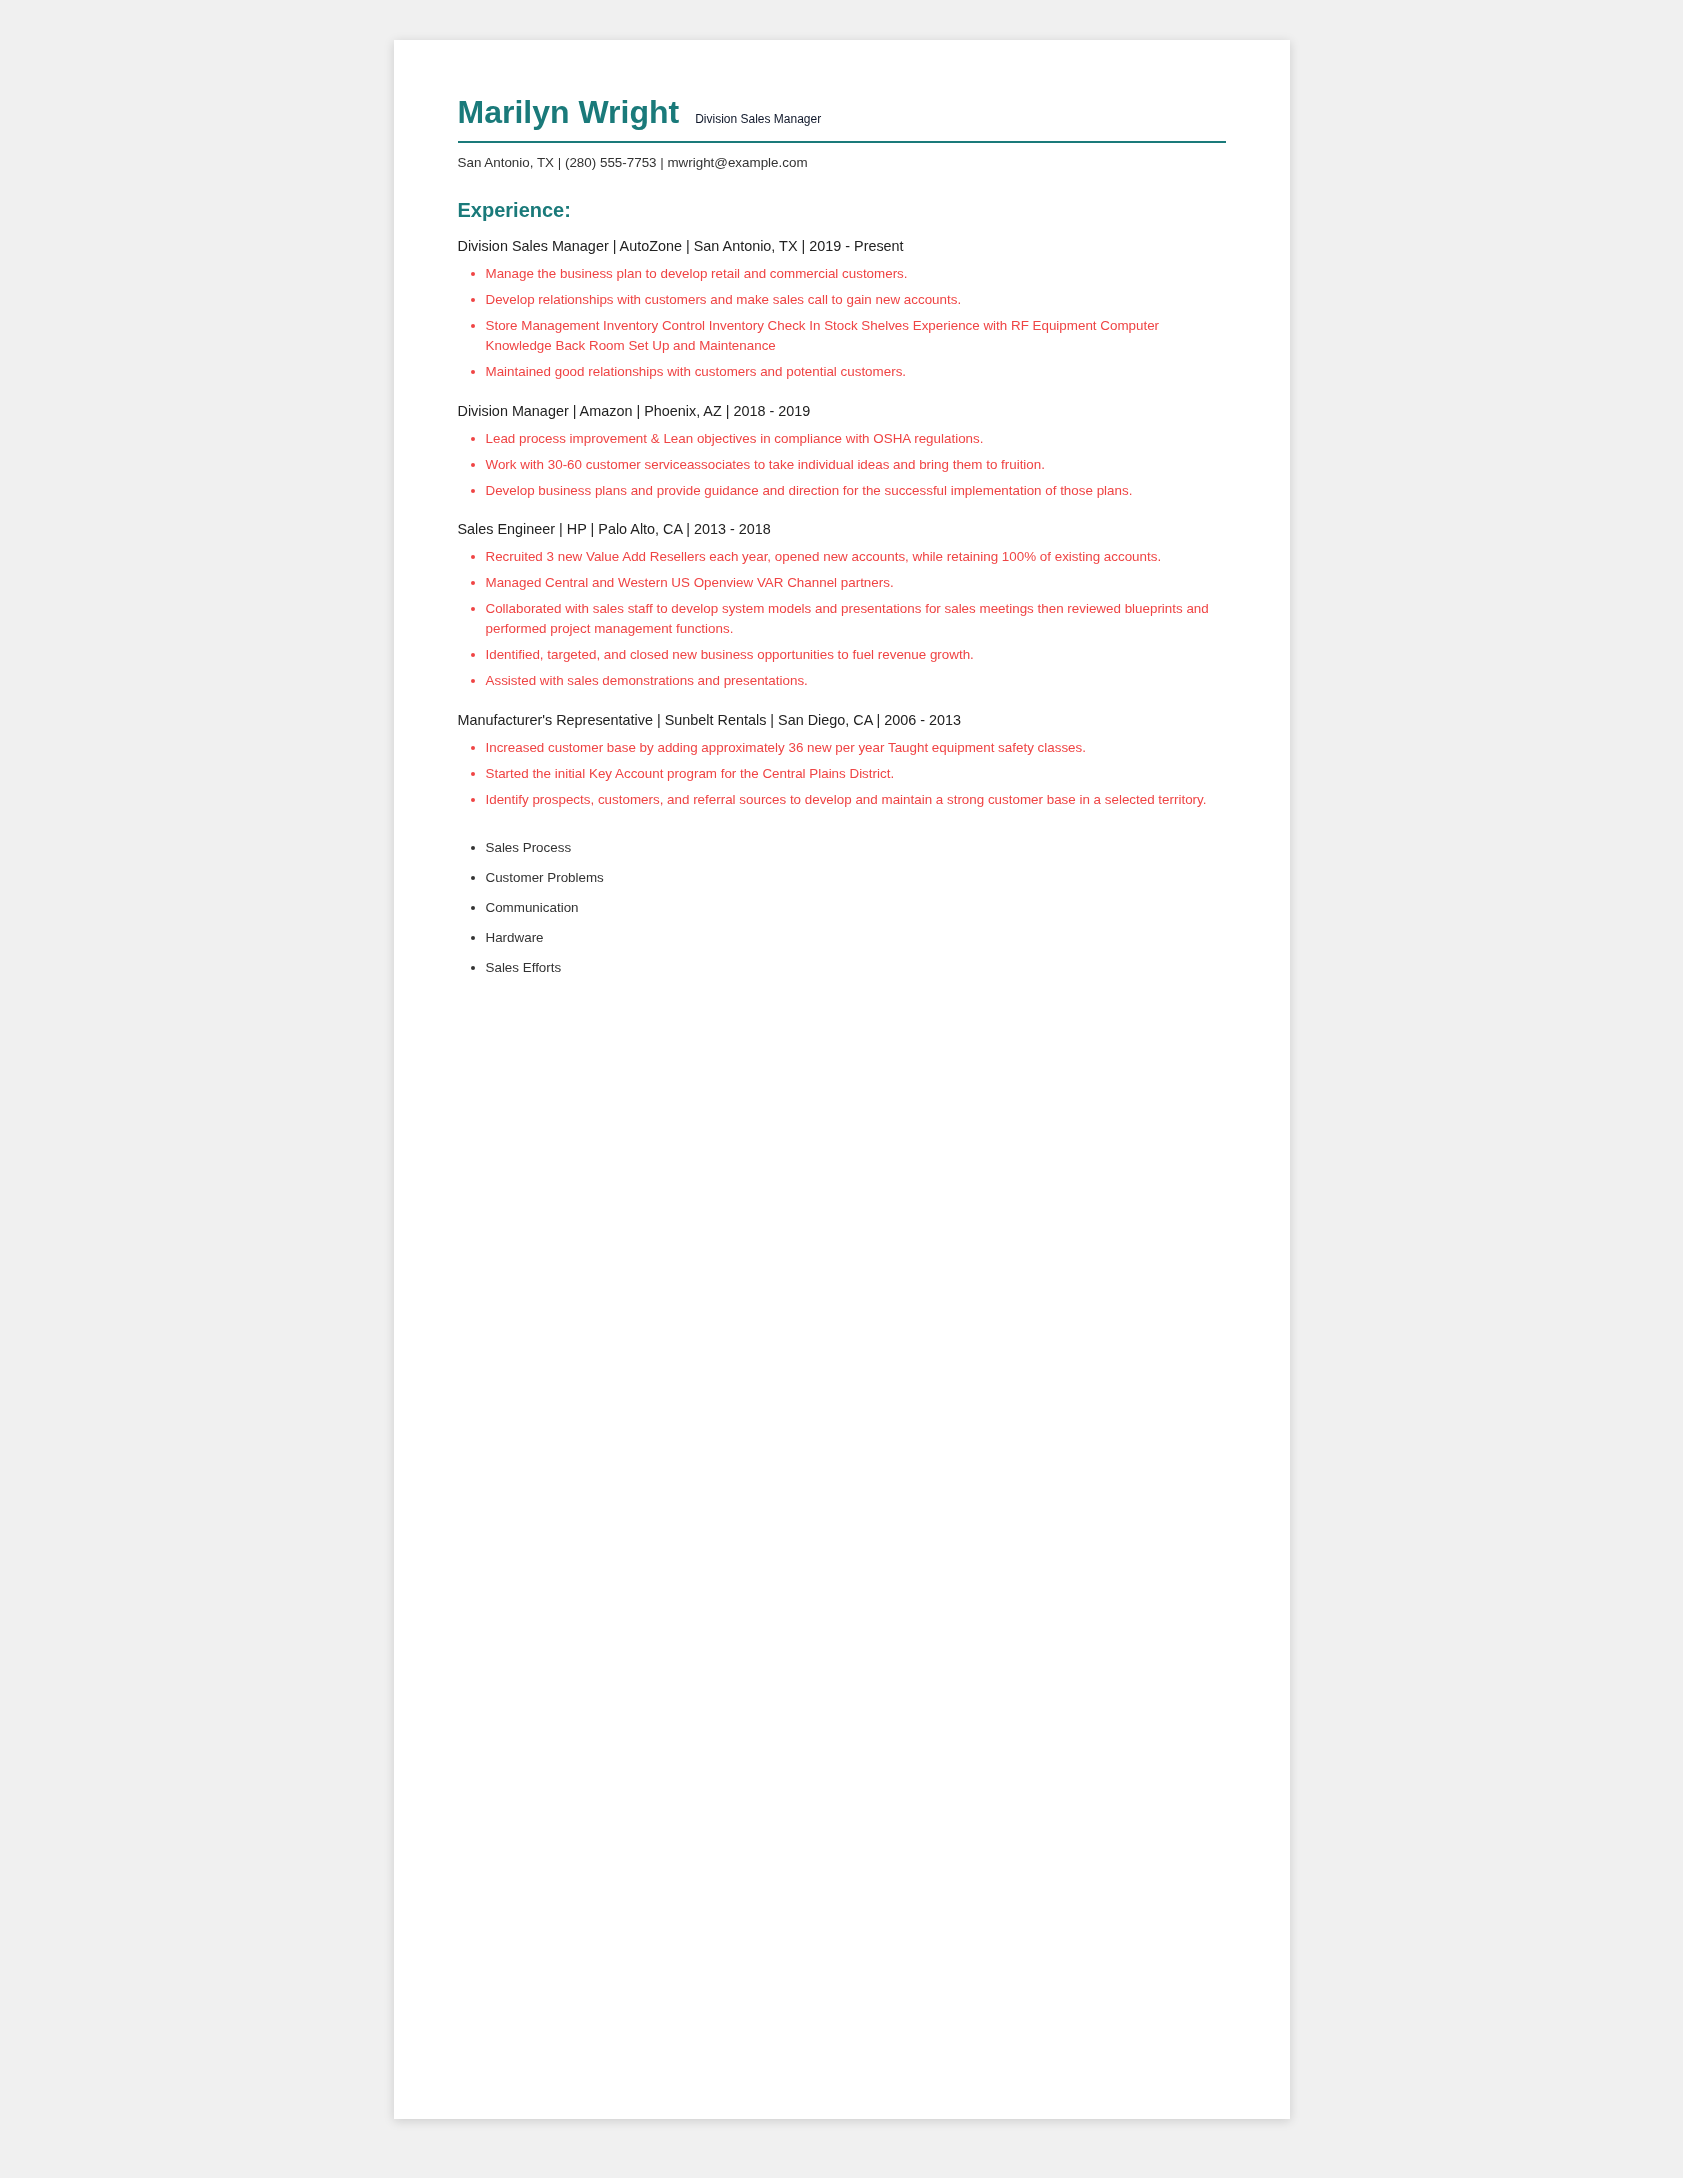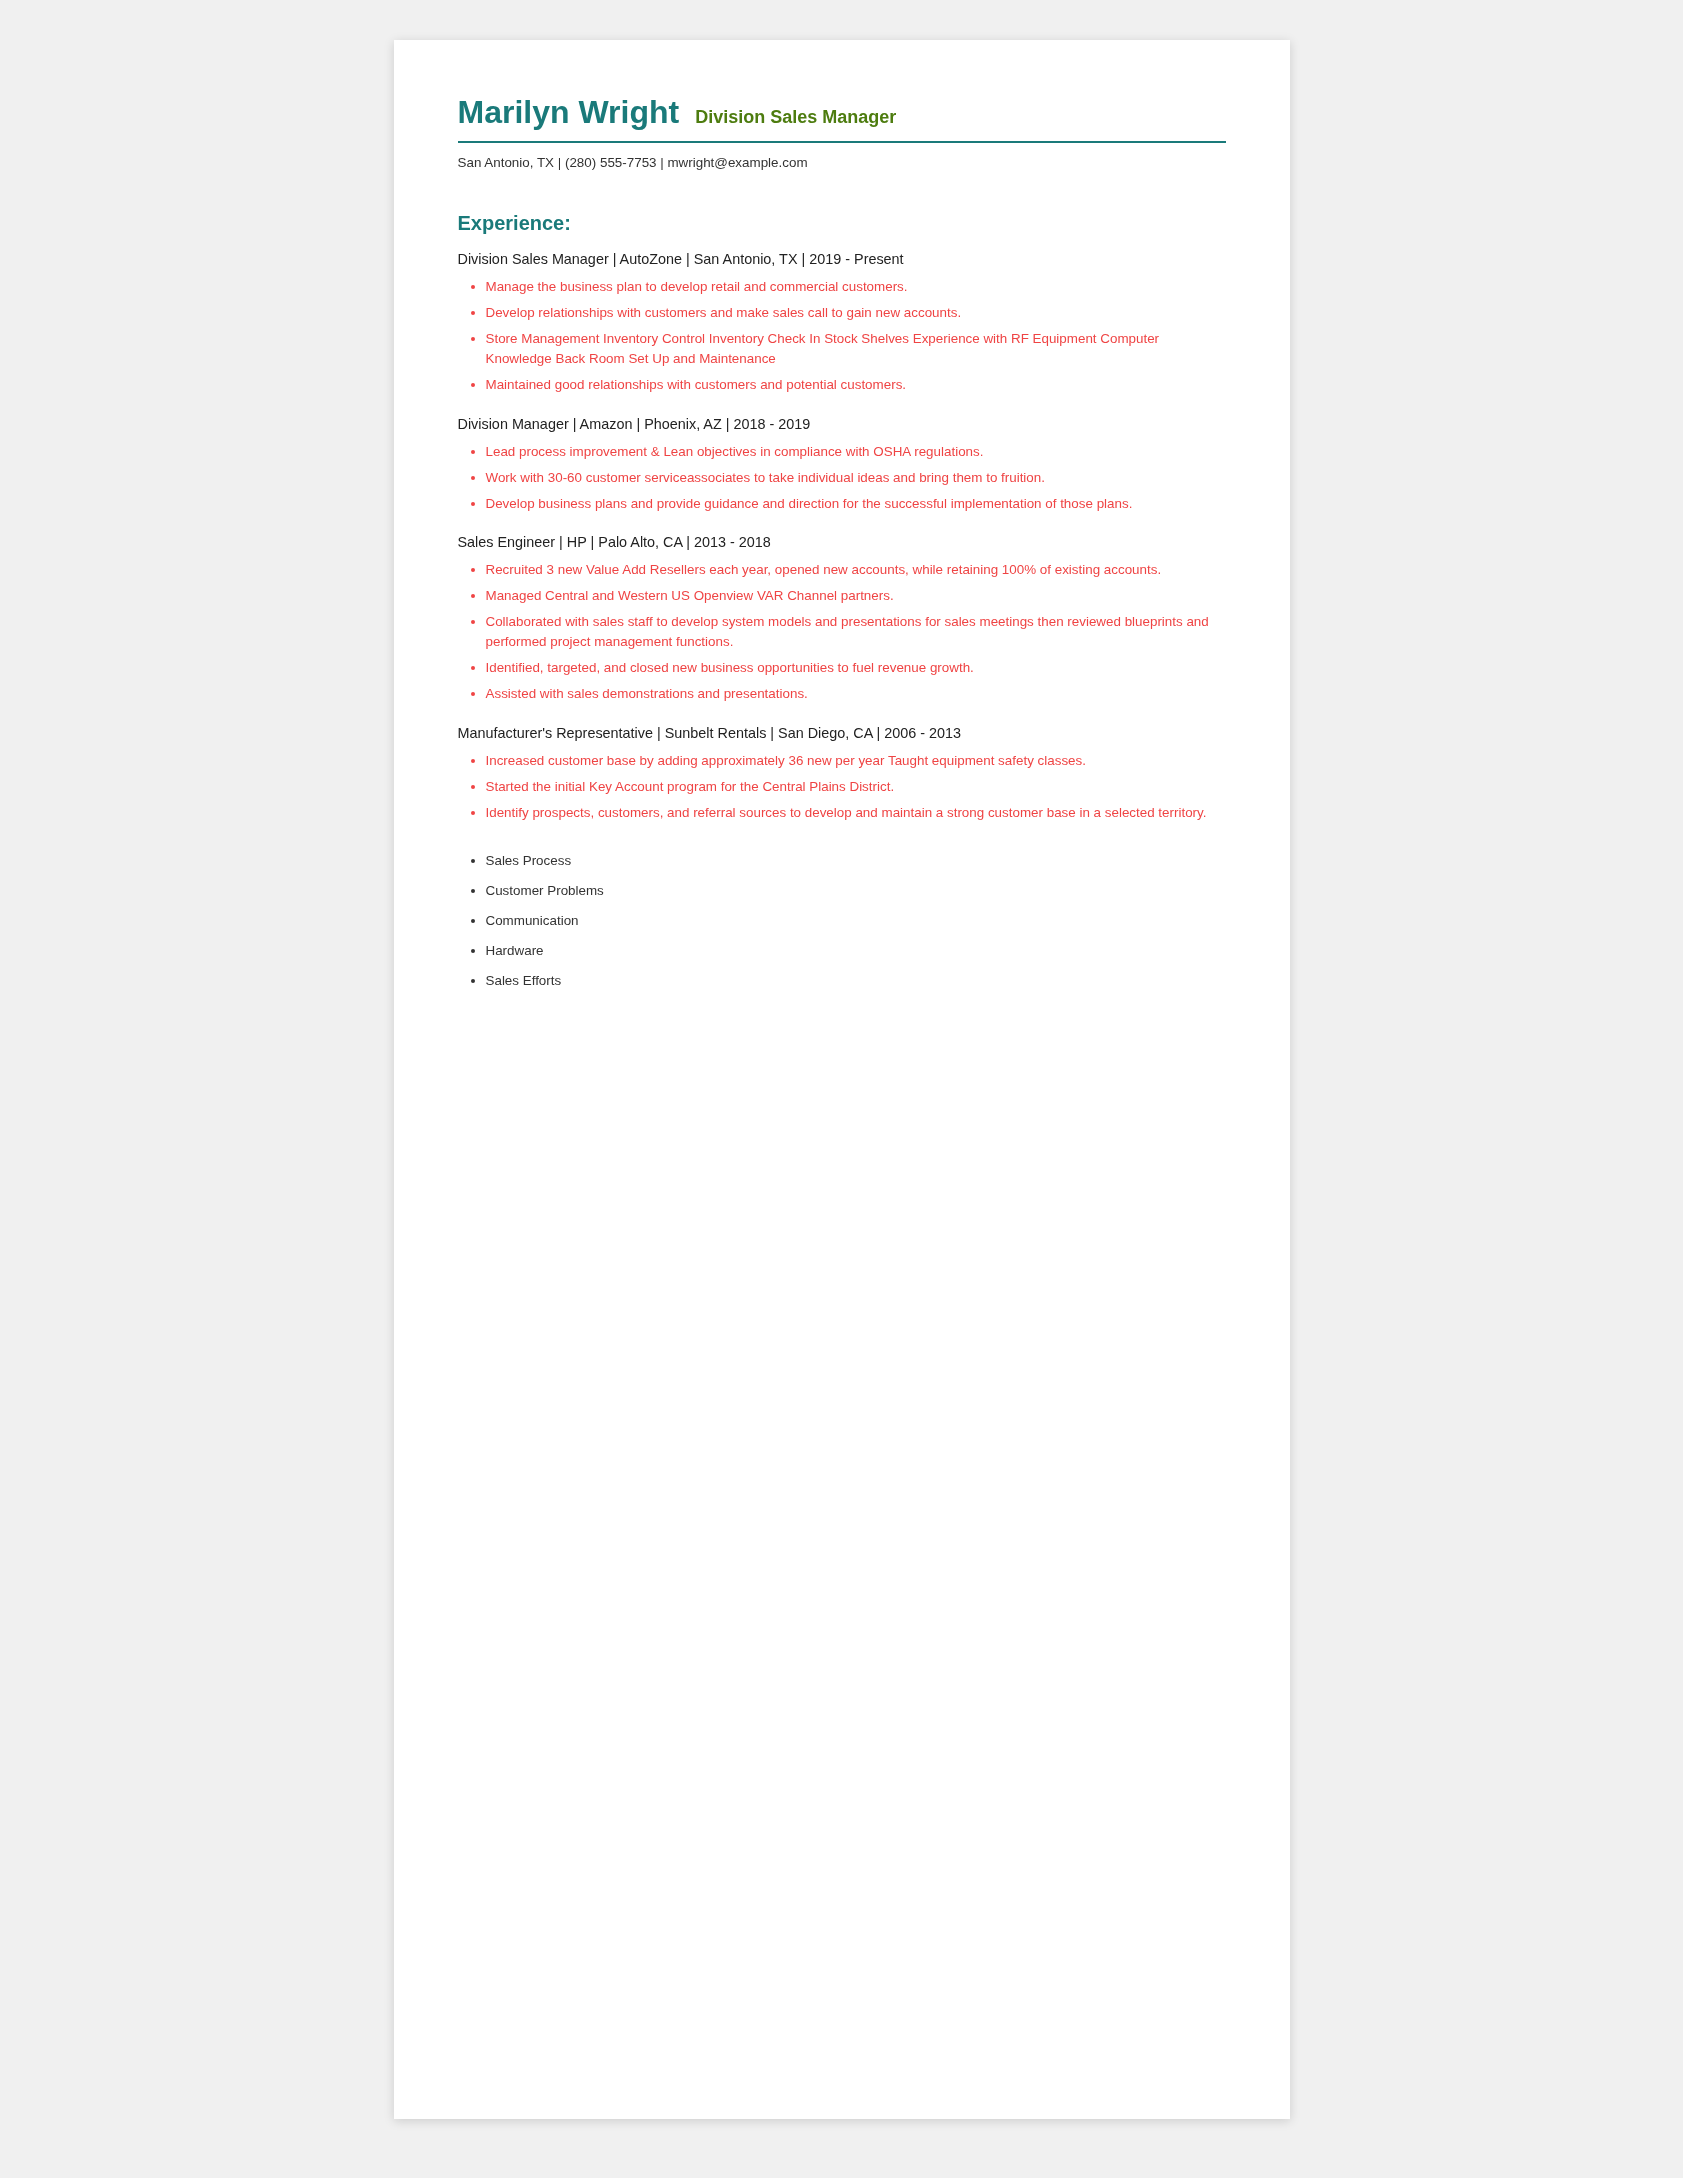--- a/index.html
+++ b/index.html
@@ -25,33 +25,33 @@
       align-items: baseline;
       gap: 16px;
       margin-bottom: 10px;
     }
     .full-name {
       font-size: 32px;
       font-weight: 700;
       color: #1a7a7a;
     }
     .job-title-header {
-      font-size: 18px;
-      font-weight: 700;
-      color: #4d7c0f;
+      font-size: 12px;
+      font-weight: 400;
+      color: #0f172a;
     }
     .header-divider {
       border: none;
       border-top: 2px solid #1a7a7a;
       margin-bottom: 12px;
     }
     .contact-info {
       font-size: 13.4px;
       color: #333;
-      margin-bottom: 42px;
+      margin-bottom: 29px;
     }
     .section {
       margin-bottom: 28px;
     }
     .section-title {
       font-size: 20px;
       font-weight: 700;
       color: #1a7a7a;
       margin-bottom: 16px;
       margin-top: 10px;

